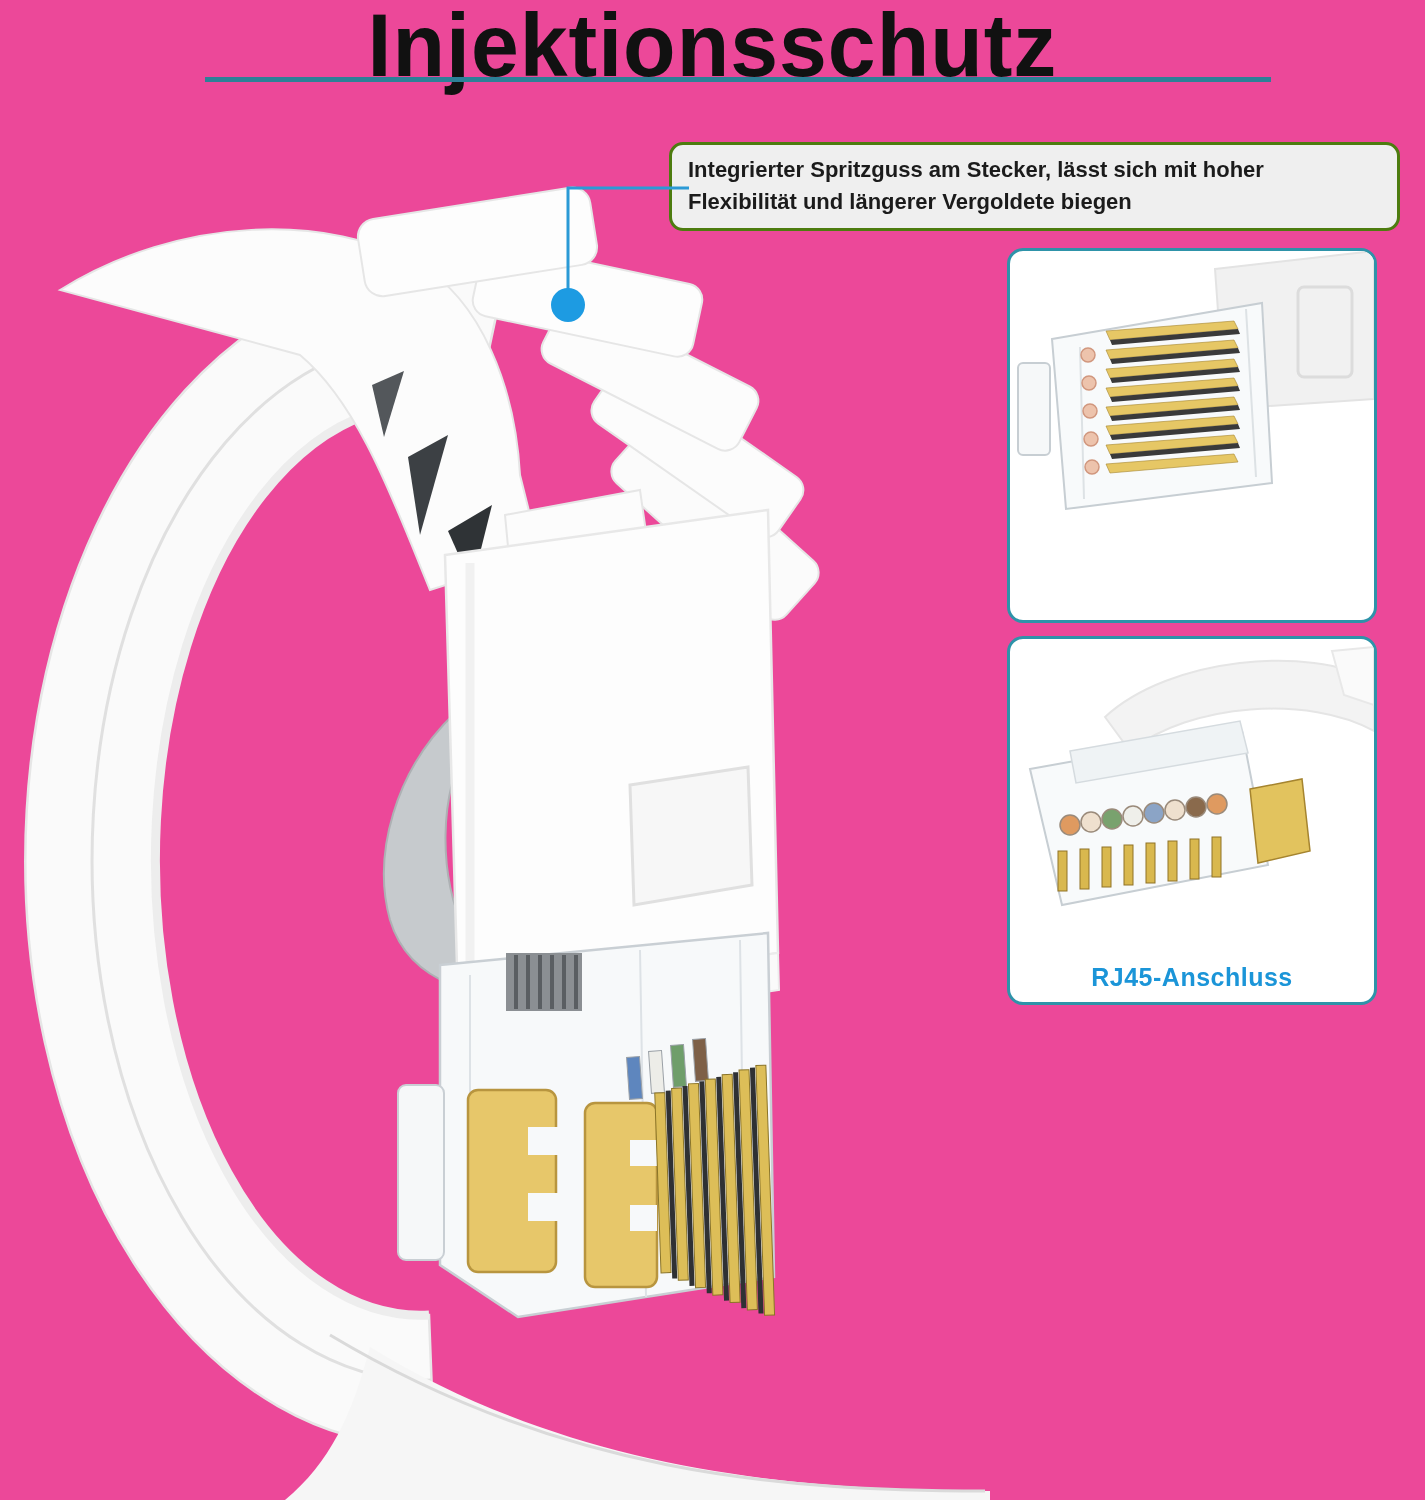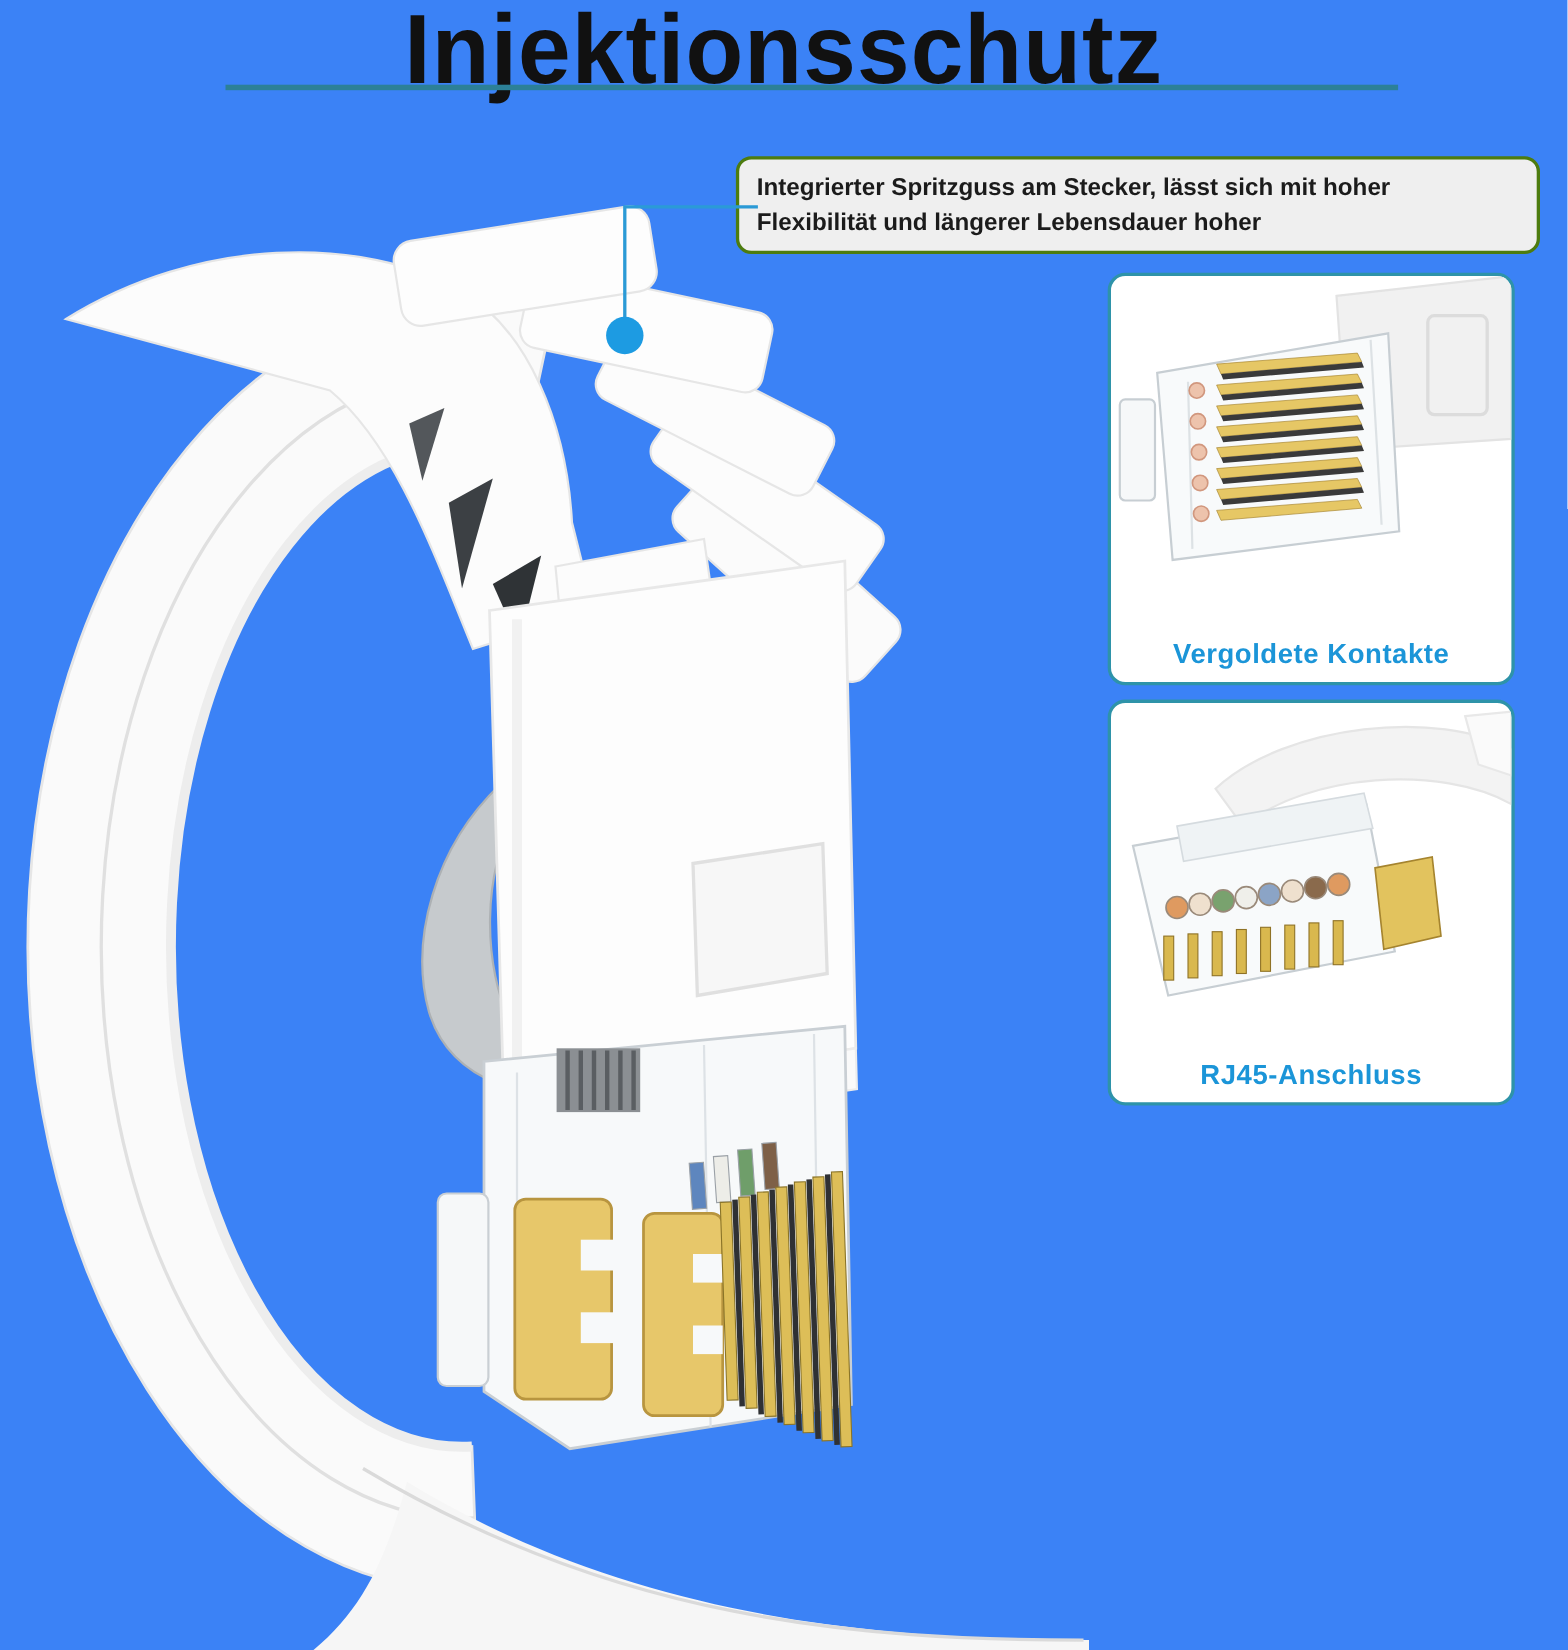--- a/index.html
+++ b/index.html
@@ -1,18 +1,18 @@
 <!DOCTYPE html>
 <html><head>
 <meta charset="utf-8">
 <style>
   * { margin:0; padding:0; box-sizing:border-box; }
   html,body { width:1425px; height:1500px; background:#ffffff; overflow:hidden;
               font-family:"Liberation Sans", sans-serif; }
-  .stage { position:relative; width:1425px; height:1500px; background:#3b82f6; }
+  .stage { position:relative; width:1425px; height:1500px; background:#ec4899; }
 
   
   .title { position:absolute; left:0; top:-6px; width:1425px; text-align:center;
            font-size:86px; font-weight:700; color:#111; letter-spacing:1px;
            transform:scaleY(1.04); transform-origin:top center; white-space:nowrap; }
   .title-rule { position:absolute; left:205px; top:77px; width:1066px; height:5px;
                 background:#2C8097; }
 
   
   .annotation-box { position:absolute; left:669px; top:142px; width:731px; height:89px;
@@ -130,21 +130,21 @@
   <h1 class="title">Injektionsschutz</h1>
   <div class="title-rule"></div>
 
   <svg class="callout-svg">
     <polyline points="689,188 568,188 568,305" fill="none" stroke-width="3" stroke="#2B9AD6"></polyline>
     <circle cx="568" cy="305" r="17" fill="#1D9BE2"></circle>
   </svg>
 
   <div class="annotation-box">
     <div class="line">Integrierter Spritzguss am Stecker, lässt sich mit hoher</div>
-    <div class="line">Flexibilität und längerer Lebensdauer hoher</div>
+    <div class="line">Flexibilität und längerer Vergoldete biegen</div>
   </div>
 
   <div class="inset-card" id="card-gold">
     <svg viewBox="0 0 364 318">
       <polygon points="205,18 364,0 364,148 215,158" fill="#F1F1F1" stroke="#E3E3E3" stroke-width="2"></polygon>
       <rect x="288" y="36" width="54" height="90" rx="6" fill="none" stroke="#DCDCDC" stroke-width="3"></rect>
       <polygon points="42,88 252,52 262,232 56,258" fill="#F8FAFB" stroke="#C7CED3" stroke-width="2"></polygon>
       <path d="M70,96 L74,248 M236,58 L246,226" stroke="#DDE2E5" stroke-width="2" fill="none"></path>
       <rect x="8" y="112" width="32" height="92" rx="5" fill="#F6F8F9" stroke="#C7CED3" stroke-width="2"></rect>
       <g>
@@ -167,21 +167,20 @@
         </g>
       </g>
       <g stroke="#D1977E" stroke-width="1.5">
         <circle cx="78" cy="104" r="7" fill="#EDC3AC"></circle>
         <circle cx="79" cy="132" r="7" fill="#EDC3AC"></circle>
         <circle cx="80" cy="160" r="7" fill="#EDC3AC"></circle>
         <circle cx="81" cy="188" r="7" fill="#EDC3AC"></circle>
         <circle cx="82" cy="216" r="7" fill="#EDC3AC"></circle>
       </g>
     </svg>
-    <div class="inset-caption">Vergoldete Kontakte</div>
   </div>
 
   <div class="inset-card" id="card-rj45">
     <svg viewBox="0 0 364 312">
       <path d="M95,78 C160,18 300,6 364,42 L364,92 C300,56 180,64 120,112 Z" fill="#F3F3F3" stroke="#E5E5E5" stroke-width="2"></path>
       <polygon points="322,12 364,8 364,66 334,56" fill="#FAFAFA" stroke="#E8E8E8" stroke-width="2"></polygon>
       <polygon points="20,130 232,92 258,226 52,266" fill="#F8FAFB" stroke="#C7CED3" stroke-width="2"></polygon>
       <polygon points="60,112 230,82 238,114 66,144" fill="#EFF3F5" stroke="#D5DBDF" stroke-width="1.5"></polygon>
       <polygon points="240,150 292,140 300,212 248,224" fill="#E2C35E" stroke="#A5842F" stroke-width="1.5"></polygon>
       <g stroke="#9A8A7A" stroke-width="1.5">

